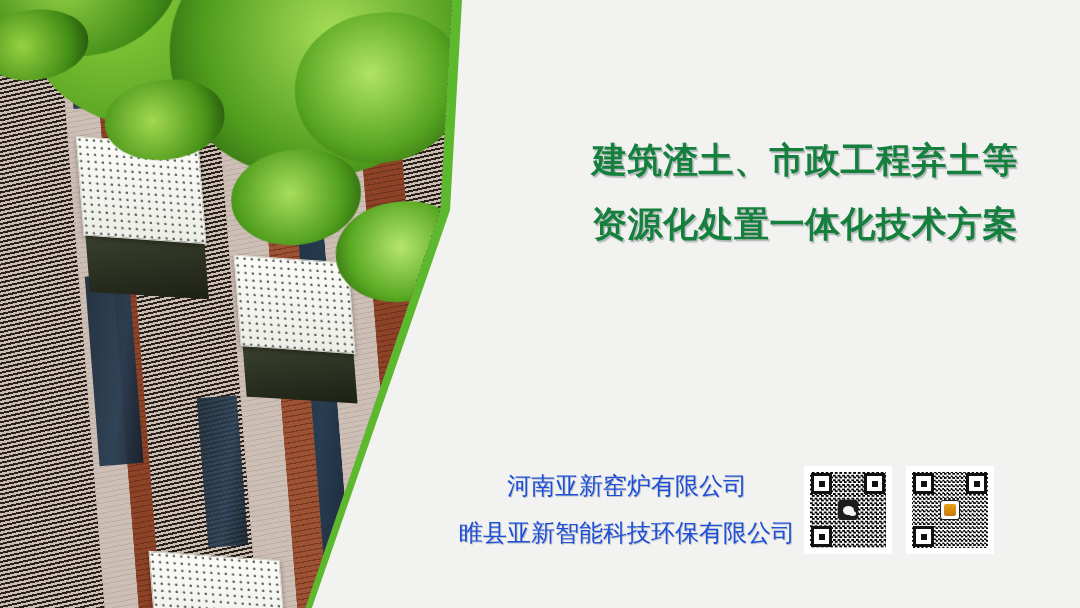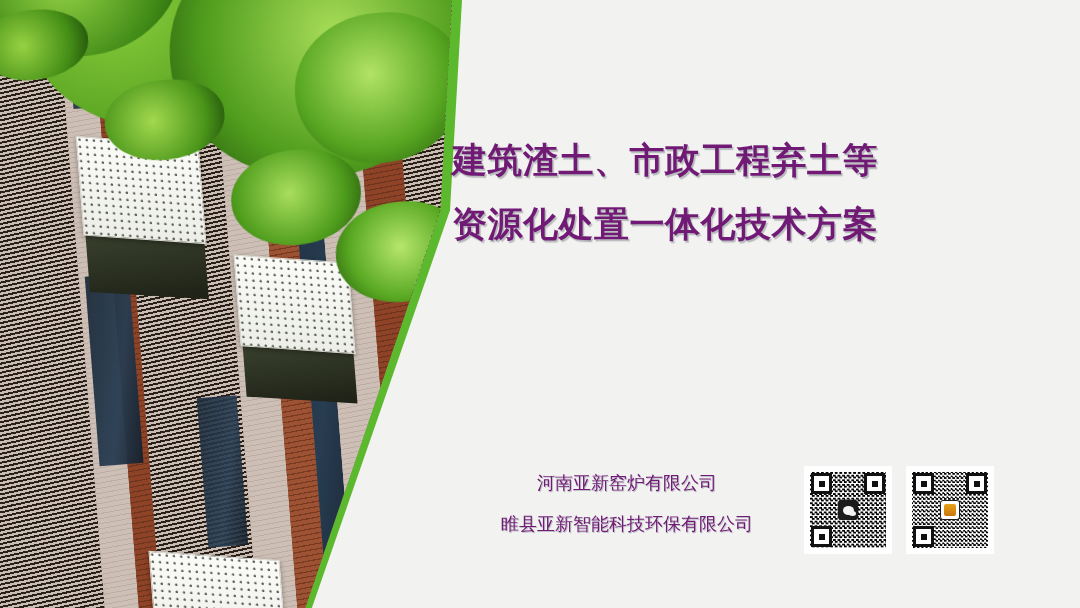--- a/index.html
+++ b/index.html
@@ -102,38 +102,38 @@
     width:628px; height:608px;
   }
   #title-block {
     position:absolute; left:0; top:142px; width:566px;
   }
   .title-line {
     font-size:35px;
     font-weight:bold;
     letter-spacing:.5px;
     line-height:1.0;
-    color:#701a75;
-    text-align:left;
+    color:#15803d;
+    text-align:right;
     margin-bottom:29px;
     text-shadow:1.5px 1.5px 1px rgba(120,125,130,.48);
     white-space:nowrap;
   }
   .title-line:last-child { margin-bottom:3px; }
 
   #footer {
     position:absolute; left:0; top:466px; width:628px; height:142px;
   }
   #company-block {
     position:absolute; left:0; top:8px; width:350px;
     text-align:center;
   }
   .company-line {
-    font-size:18px;
-    color:#701a75;
+    font-size:24px;
+    color:#1d4ed8;
     line-height:1.0;
     margin-bottom:23px;
     white-space:nowrap;
     text-shadow:1px 1px .5px rgba(130,140,150,.45);
   }
   .company-line:last-child { margin-bottom:14px; }
 
   #qr-block {
     position:absolute; left:352px; top:0; width:224px;
   }

